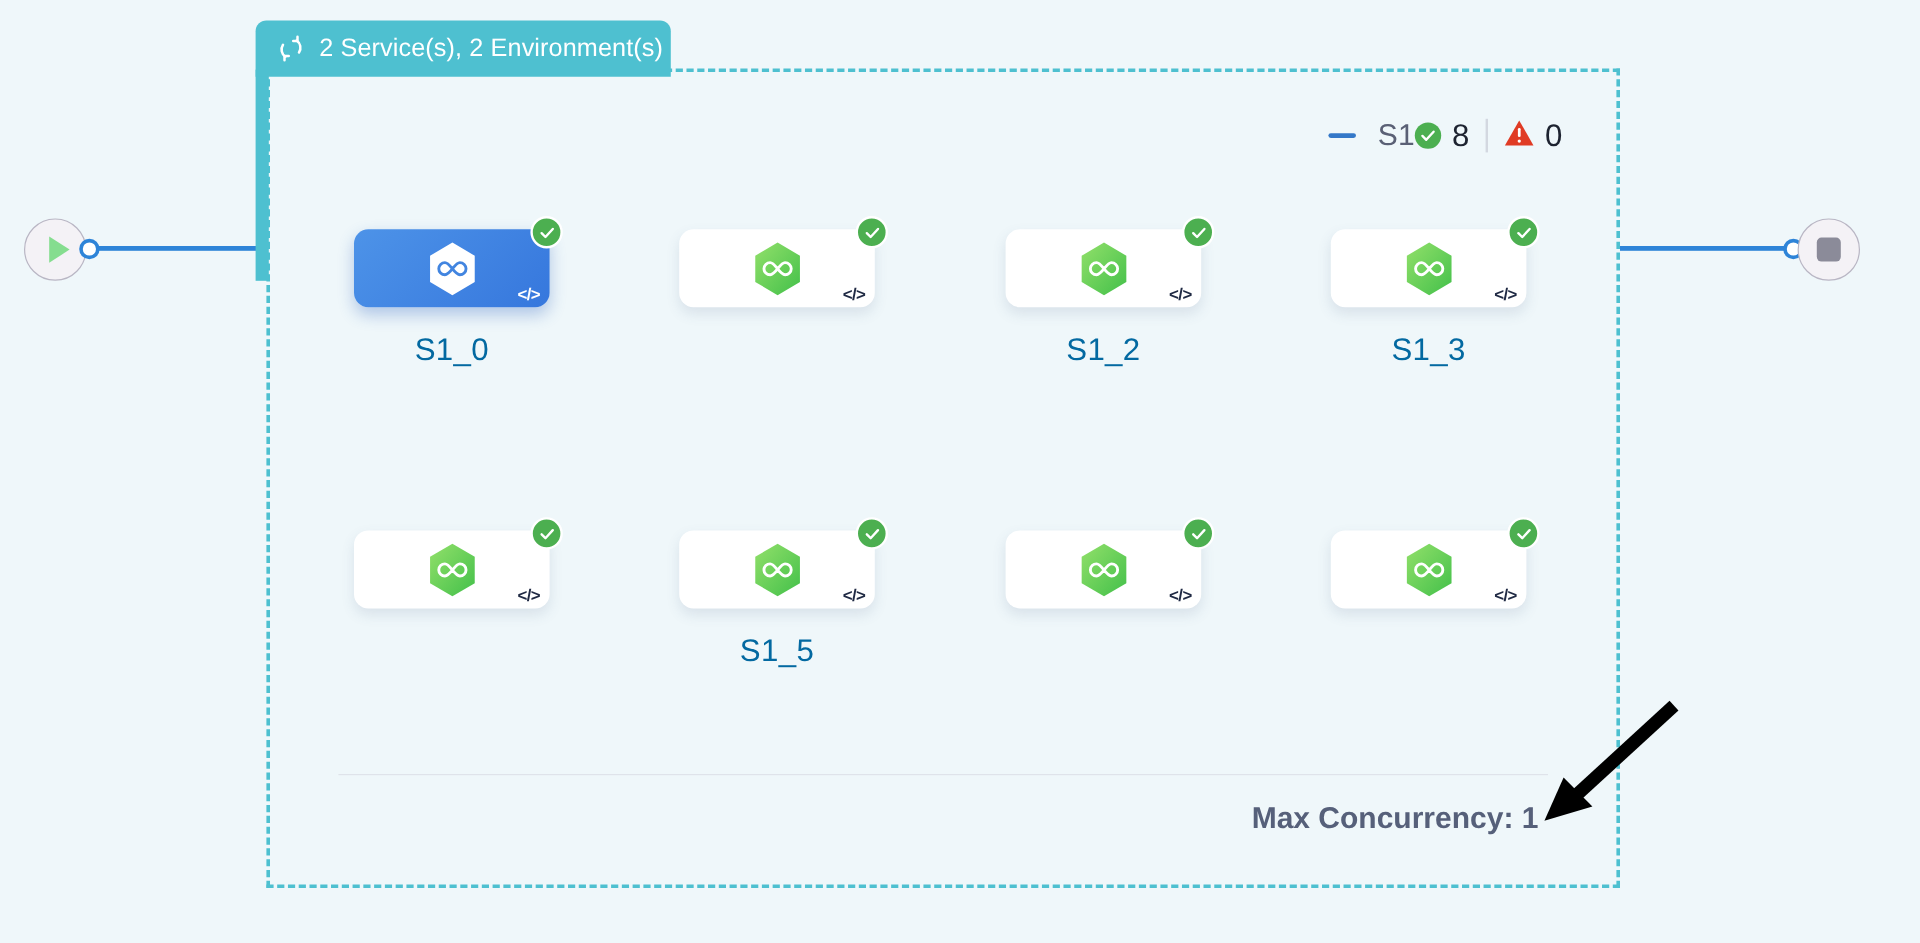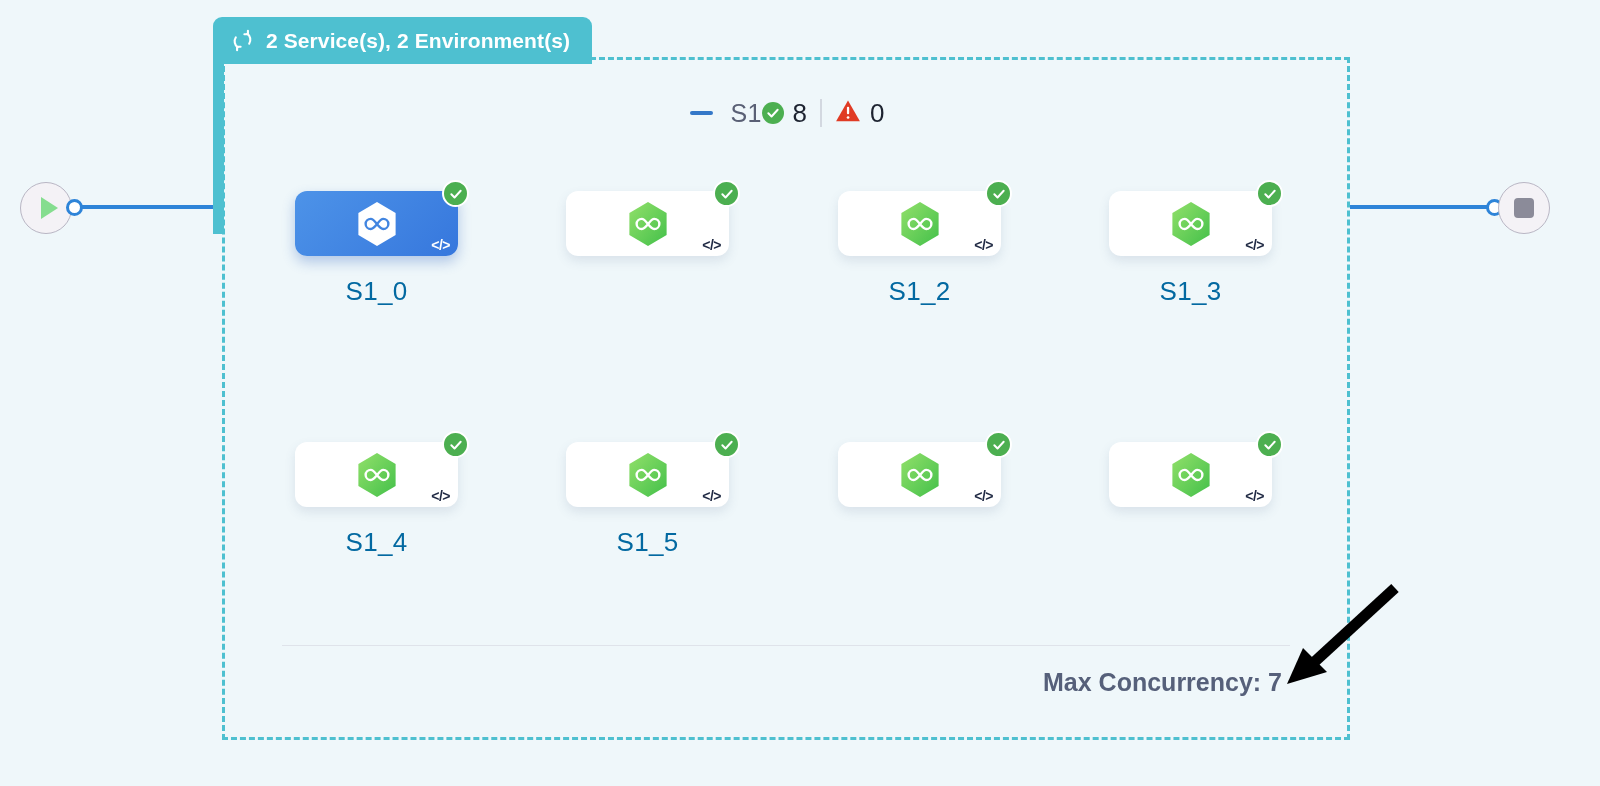--- a/index.html
+++ b/index.html
@@ -77,24 +77,24 @@
   #group-tab {
     position: absolute;
     left: 213px;
     top: 17px;
     height: 47px;
     background: #4ec0d0;
     border-radius: 9px 9px 0 0;
     display: flex;
     align-items: center;
     gap: 11px;
-    padding: 0 22px 0 17px;
+    padding: 0 6px 0 17px;
     color: #ffffff;
     font-size: 21px;
-    font-weight: 700;
+    font-weight: 400;
     letter-spacing: .1px;
     white-space: nowrap;
     z-index: 6;
   }
   #group-tab svg { display: block; }
 
   
   #group-spine {
     position: absolute;
     left: 213px;
@@ -120,21 +120,21 @@
 
   
   #group-header {
     position: absolute;
     left: 272px;
     top: 94px;
     width: 1030px;
     height: 38px;
     display: flex;
     align-items: center;
-    justify-content: center;
+    justify-content: flex-end;
     z-index: 4;
   }
   .header-left {
     display: flex;
     align-items: center;
     gap: 18px;
   }
   .collapse-dash {
     width: 23px;
     height: 4px;
@@ -419,21 +419,20 @@
       <path d="M22 1 L41.5 12.5 L41.5 35.5 L22 47 L2.5 35.5 L2.5 12.5 Z" fill="url(#gradGreen)"></path>
       <path d="M15.5 29.2 c-3.0 0 -5.4 -2.4 -5.4 -5.3 c0 -2.9 2.4 -5.3 5.4 -5.3 c4.6 0 8.0 10.6 13.0 10.6 c3.0 0 5.4 -2.4 5.4 -5.3 c0 -2.9 -2.4 -5.3 -5.4 -5.3 c-4.6 0 -8.0 10.6 -13.0 10.6 Z" fill="none" stroke="#ffffff" stroke-width="2.5" stroke-linecap="round"></path>
     </svg>
           <span class="badge-ok">
     <svg width="14" height="14" viewBox="0 0 24 24" fill="none" stroke="#ffffff" stroke-width="3.4" stroke-linecap="round" stroke-linejoin="round">
       <polyline points="4 12.5 9.5 18 20 6.5"></polyline>
     </svg>
           </span>
           <span class="code-mark">&lt;/&gt;</span>
         </div>
-        <div class="node-label">S1_4</div>
       </div>
       <div class="node" style="left: 566px; top: 442px;">
         <div class="node-card">
     <svg class="hex" viewBox="0 0 44 48">
       <defs>
         <linearGradient id="gradGreen" x1="0" y1="0" x2="1" y2="1">
           <stop offset="0%" stop-color="#92e06a"></stop>
           <stop offset="100%" stop-color="#43c04a"></stop>
         </linearGradient>
       </defs>
@@ -485,21 +484,21 @@
     <svg width="14" height="14" viewBox="0 0 24 24" fill="none" stroke="#ffffff" stroke-width="3.4" stroke-linecap="round" stroke-linejoin="round">
       <polyline points="4 12.5 9.5 18 20 6.5"></polyline>
     </svg>
           </span>
           <span class="code-mark">&lt;/&gt;</span>
         </div>
       </div>
     </div>
 
   <div id="footer-divider"></div>
-  <div id="max-concurrency">Max Concurrency: 7</div>
+  <div id="max-concurrency">Max Concurrency: 1</div>
 
   <div id="annotation-arrow">
     <svg width="125" height="105" viewBox="0 0 125 105">
       <line x1="120" y1="8" x2="35" y2="86" stroke="#000000" stroke-width="11" stroke-linecap="butt"></line>
       <path d="M12 104 L52 92 L28 68 Z" fill="#000000"></path>
     </svg>
   </div>
 
 </div>
 

